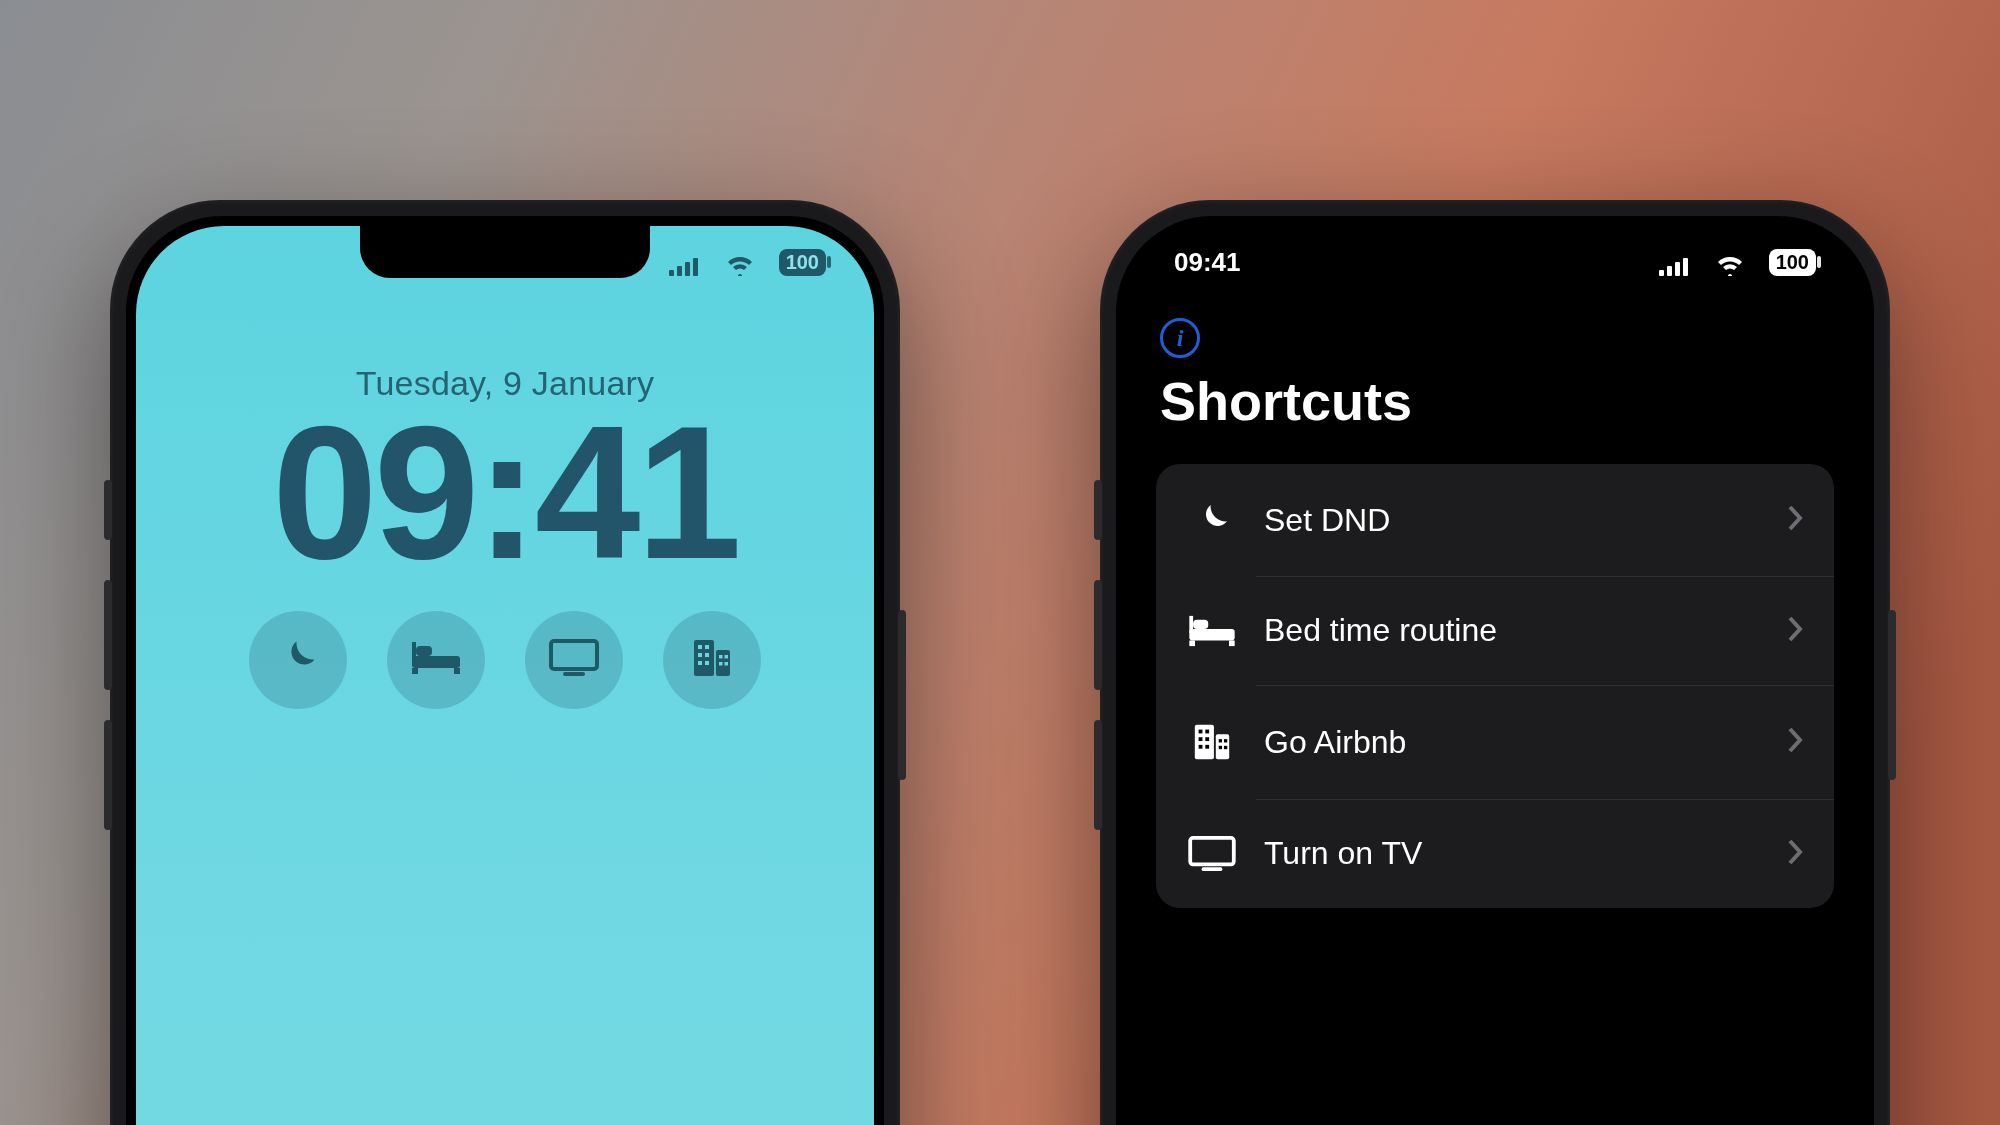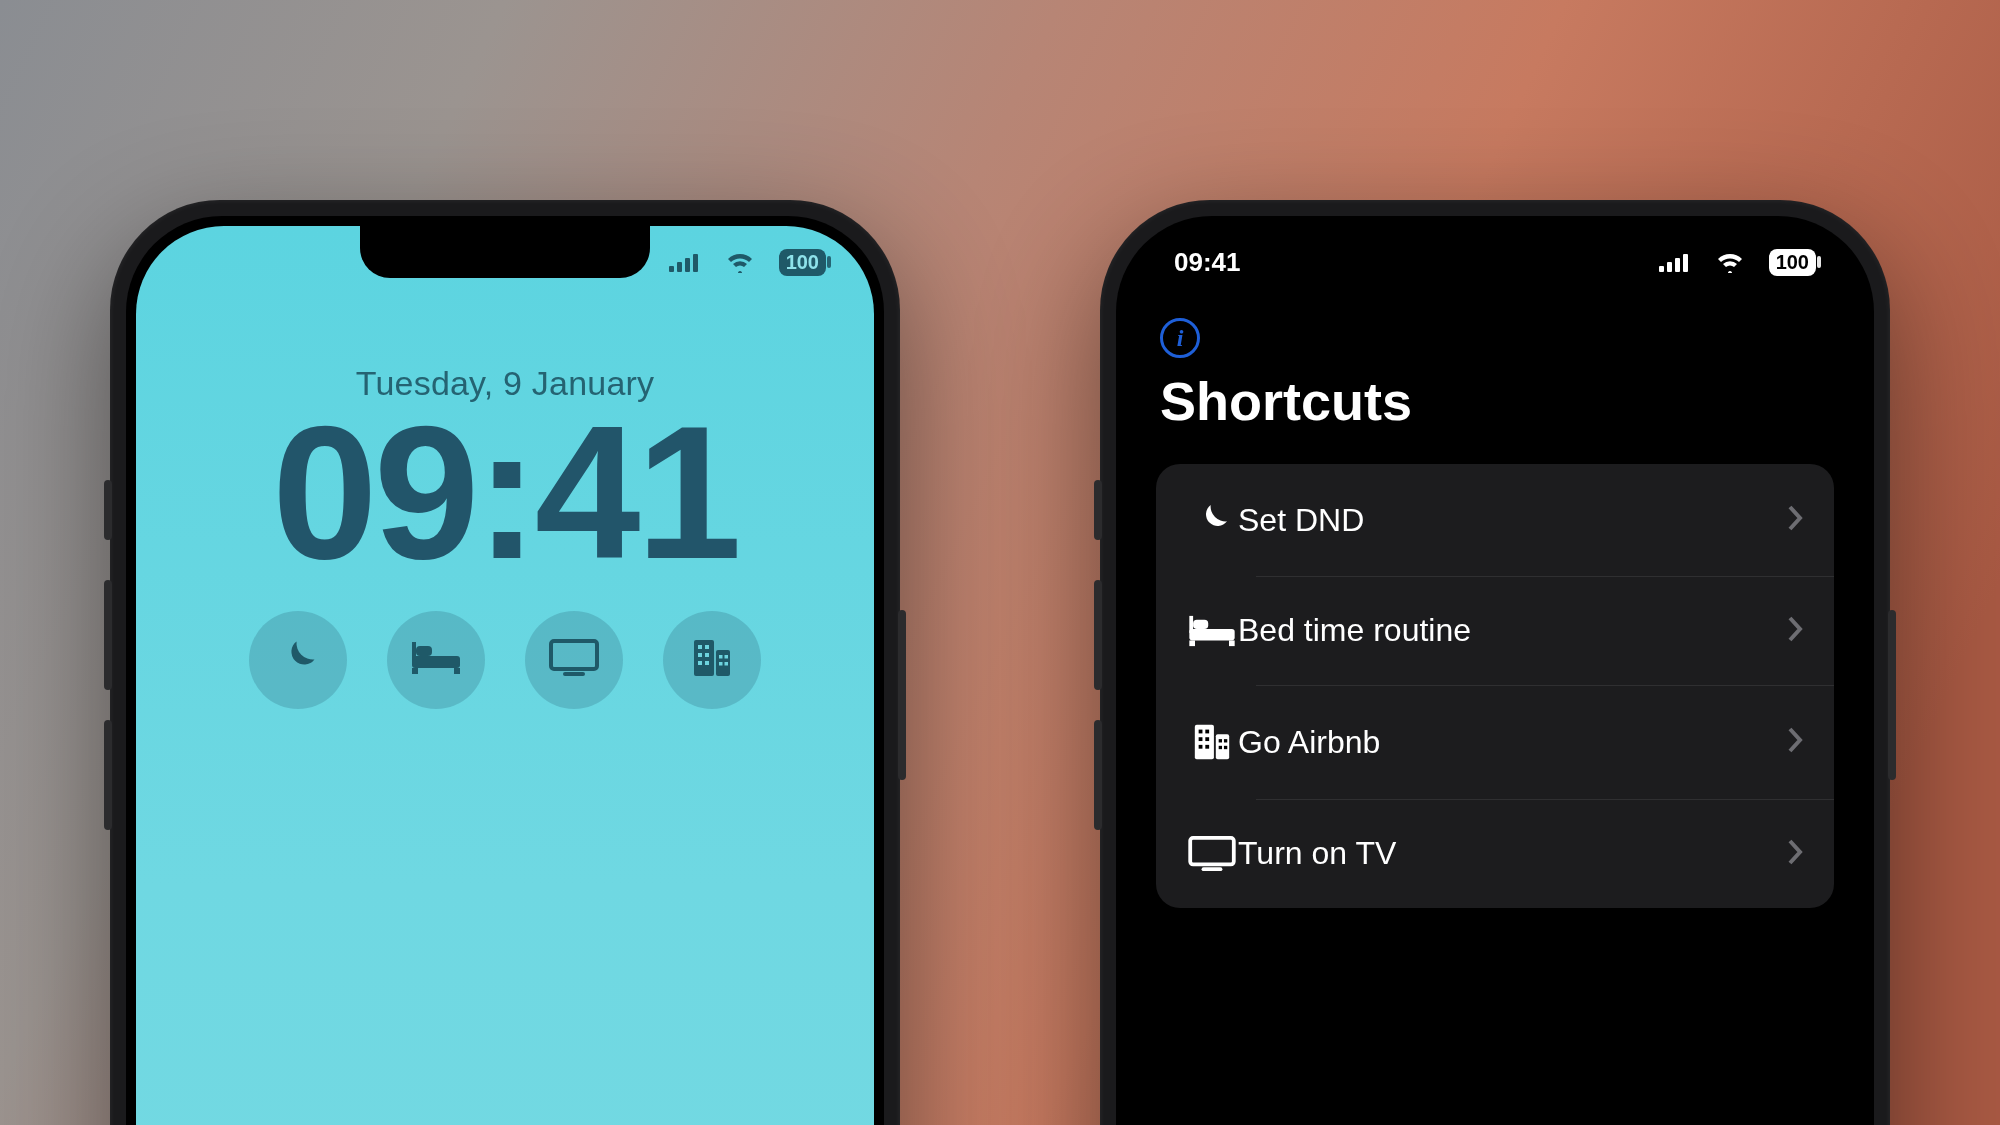--- a/index.html
+++ b/index.html
@@ -56,21 +56,21 @@
 .side-btn.l3 { left:-6px; top:520px; width:8px; height:110px; }
 .side-btn.r1 { right:-6px; top:410px; width:8px; height:170px; }
 
 
 .screen.light { background: linear-gradient(180deg, #5cd4e0 0%, #6fd8e2 40%, #7adae2 100%); }
 .status-bar {
   position: absolute; top: 0; left: 0; right: 0; height: 72px;
   display: flex; justify-content: space-between; align-items: center;
   padding: 0 48px; color: #2d4a5a; font-weight: 600; font-size: 26px;
 }
-.status-right { display: flex; align-items: center; gap: 24px; }
+.status-right { display: flex; align-items: flex-end; gap: 24px; }
 .status-right svg { display: block; }
 .batt-pill {
   display: inline-flex; align-items: center; justify-content: center;
   border-radius: 8px; padding: 2px 7px 2px 7px; font-size: 20px; font-weight: 700;
   position: relative;
 }
 .batt-pill::after { content:""; position:absolute; right:-5px; top:50%; transform:translateY(-50%); width:4px; height:12px; border-radius:2px; background:currentColor; opacity:.9; }
 .light .status-bar { color:#1f5968; }
 .light .batt-pill { background:#1f5968; color:#8ee2ea; }
 .light .batt-pill::after { background:#1f5968; }
@@ -93,21 +93,21 @@
 .dark .batt-pill::after { background:#fff; }
 .status-time { font-size:26px; font-weight:600; }
 
 .app-area { position:absolute; top:86px; left:0; right:0; padding: 0 30px; }
 .info-btn { width:40px; height:40px; border:3px solid #1e5fd8; border-radius:50%; display:flex; align-items:center; justify-content:center; margin:6px 0 12px 4px; }
 .info-btn span { color:#1e5fd8; font-family: Georgia, serif; font-style:italic; font-weight:700; font-size:24px; }
 .page-title { font-size:54px; font-weight:700; margin:2px 0 32px 4px; }
 
 .card { background:#1c1c1e; border-radius:24px; overflow:hidden; }
 .row {
-  display:flex; align-items:center; 
+  display:flex; align-items:center; gap:26px;
   padding: 36px 30px 36px 30px;
   position:relative;
 }
 .row + .row::before {
   content:""; position:absolute; top:0; left:100px; right:0; height:1px; background:#2f2f31;
 }
 .row .icon { width:52px; display:flex; justify-content:center; }
 .row .icon svg { fill:#fff; }
 .row .label { font-size:32px; font-weight:500; flex:1; }
 .row .chev svg { stroke:#6d6d72; fill:none; stroke-width:4; }

